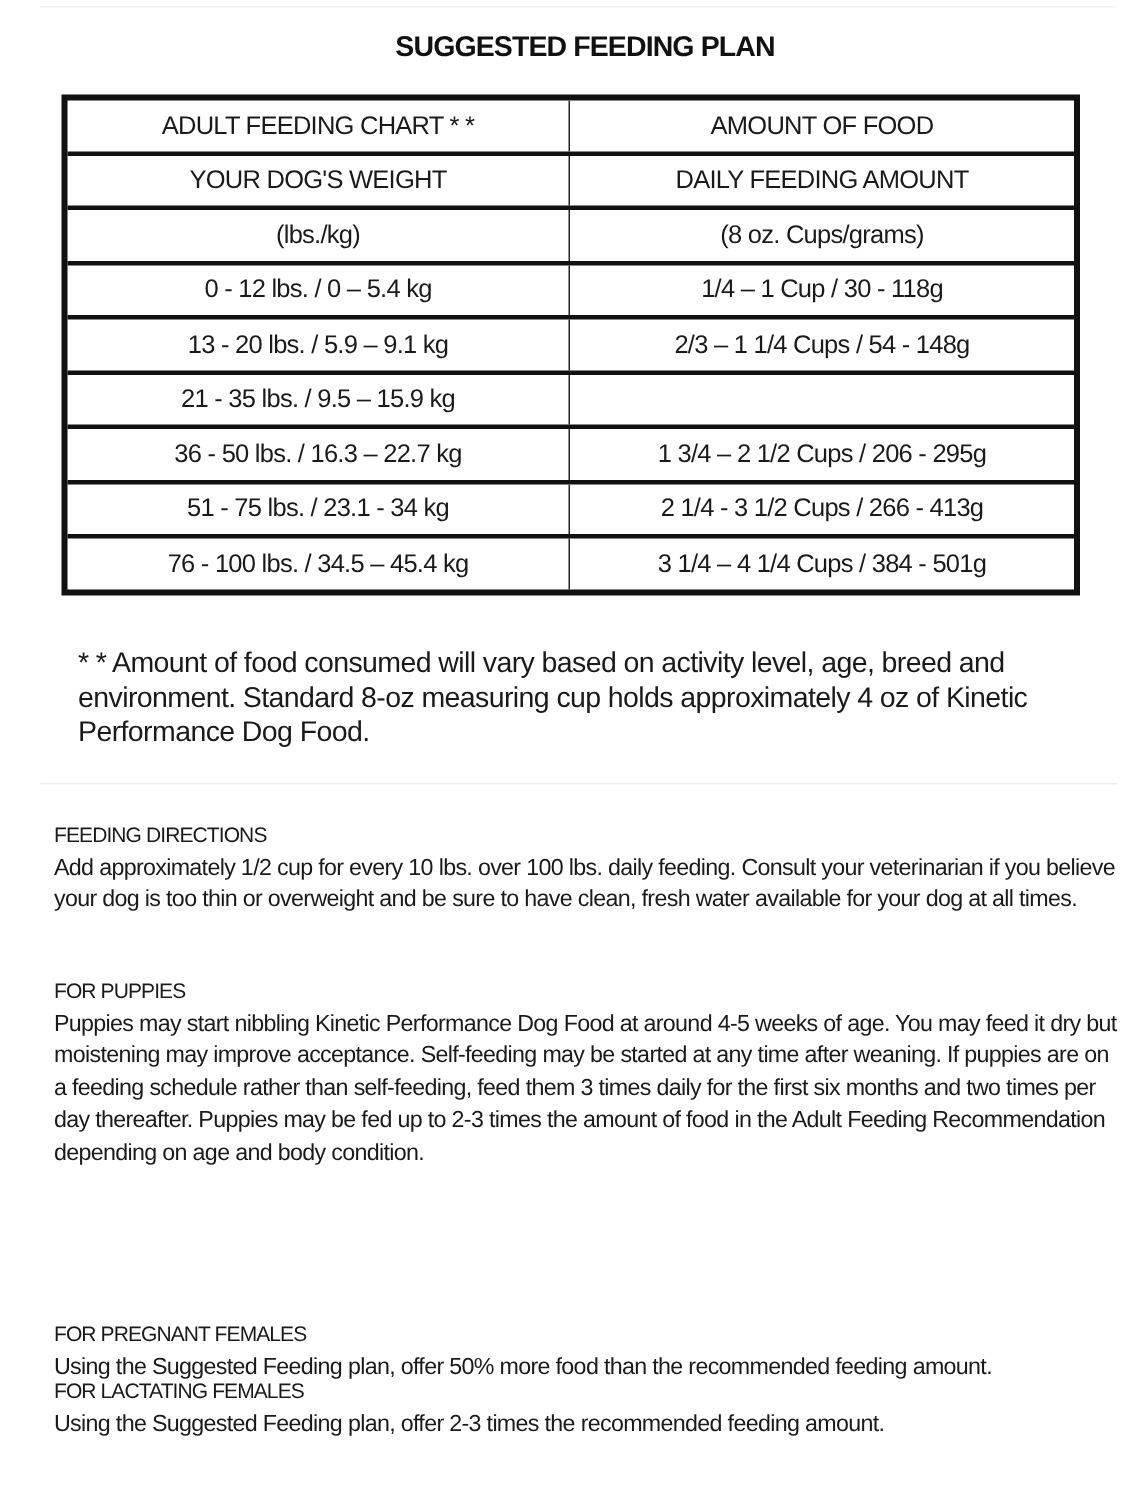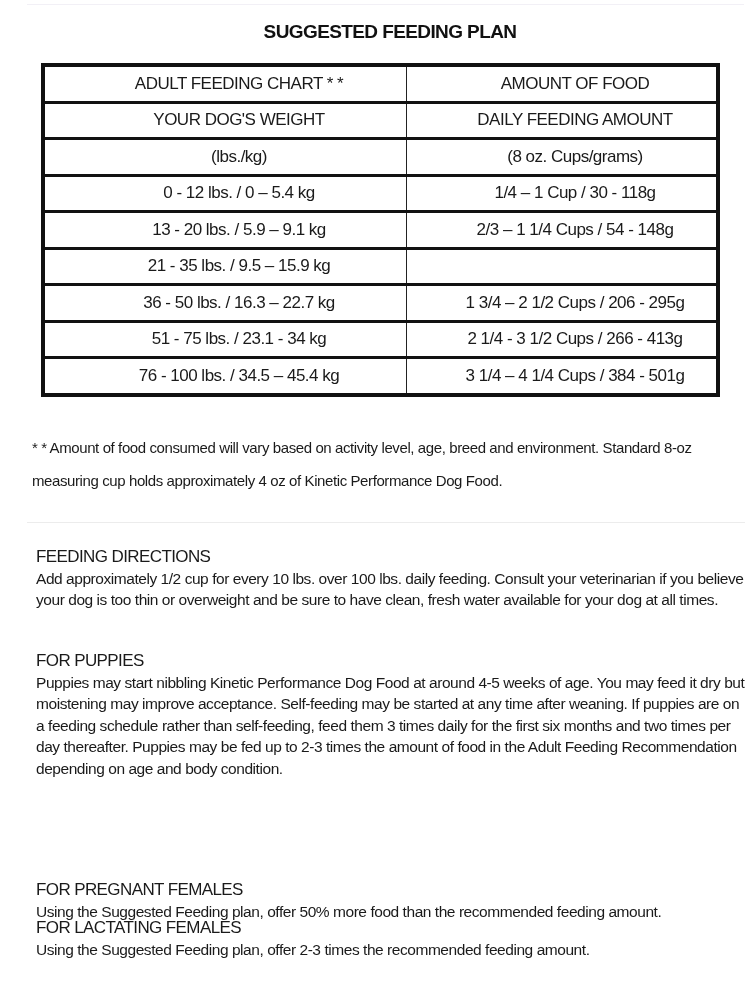--- a/index.html
+++ b/index.html
@@ -55,33 +55,32 @@
     }
     .feed-cell {
       flex: 1;
       display: flex;
       align-items: center;
       justify-content: center;
       font-size: 17px;
       letter-spacing: -0.5px;
       color: #1a1a1a;
       white-space: nowrap;
-      padding-left: 27px;
     }
     .feed-cell.left {
       border-right: 1.5px solid #222;
       flex: 0 0 334px;
     }
     .footnote {
       position: absolute;
-      left: 32px;
+      left: 52px;
       top: 431px;
       width: 680px;
-      font-size: 15px;
-      line-height: 33px;
+      font-size: 19px;
+      line-height: 23px;
       letter-spacing: -0.4px;
       color: #1a1a1a;
     }
     .divider {
       position: absolute;
       left: 27px;
       top: 522px;
       width: 718px;
       height: 1px;
       background: #ececec;
@@ -90,21 +89,21 @@
       position: absolute;
       left: 36px;
       width: 712px;
       font-size: 15.5px;
       line-height: 21.5px;
       letter-spacing: -0.45px;
       color: #1a1a1a;
     }
     .section-heading {
       display: block;
-      font-size: 17px;
+      font-size: 14px;
       letter-spacing: -0.6px;
     }
     .section-body {
       display: block;
     }
   </style>
 </head>
 <body>
 
 <div class="top-rule"></div>

